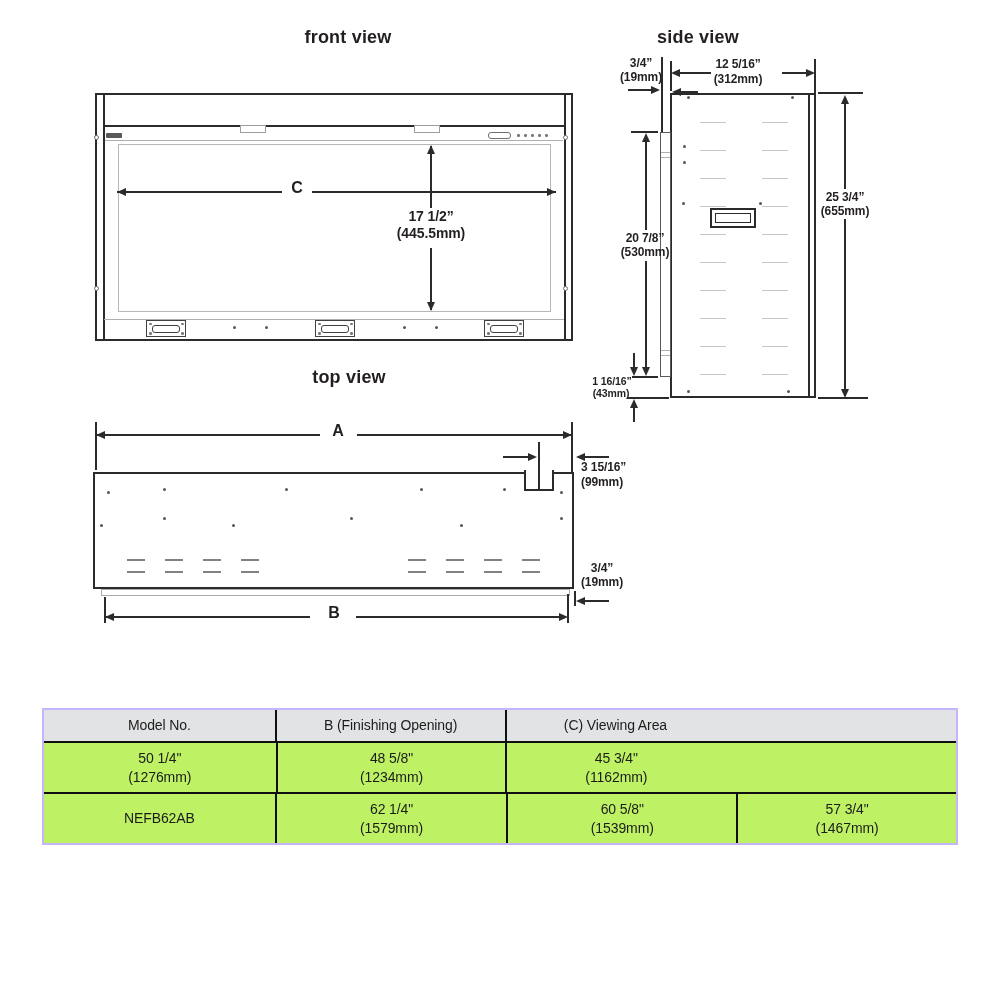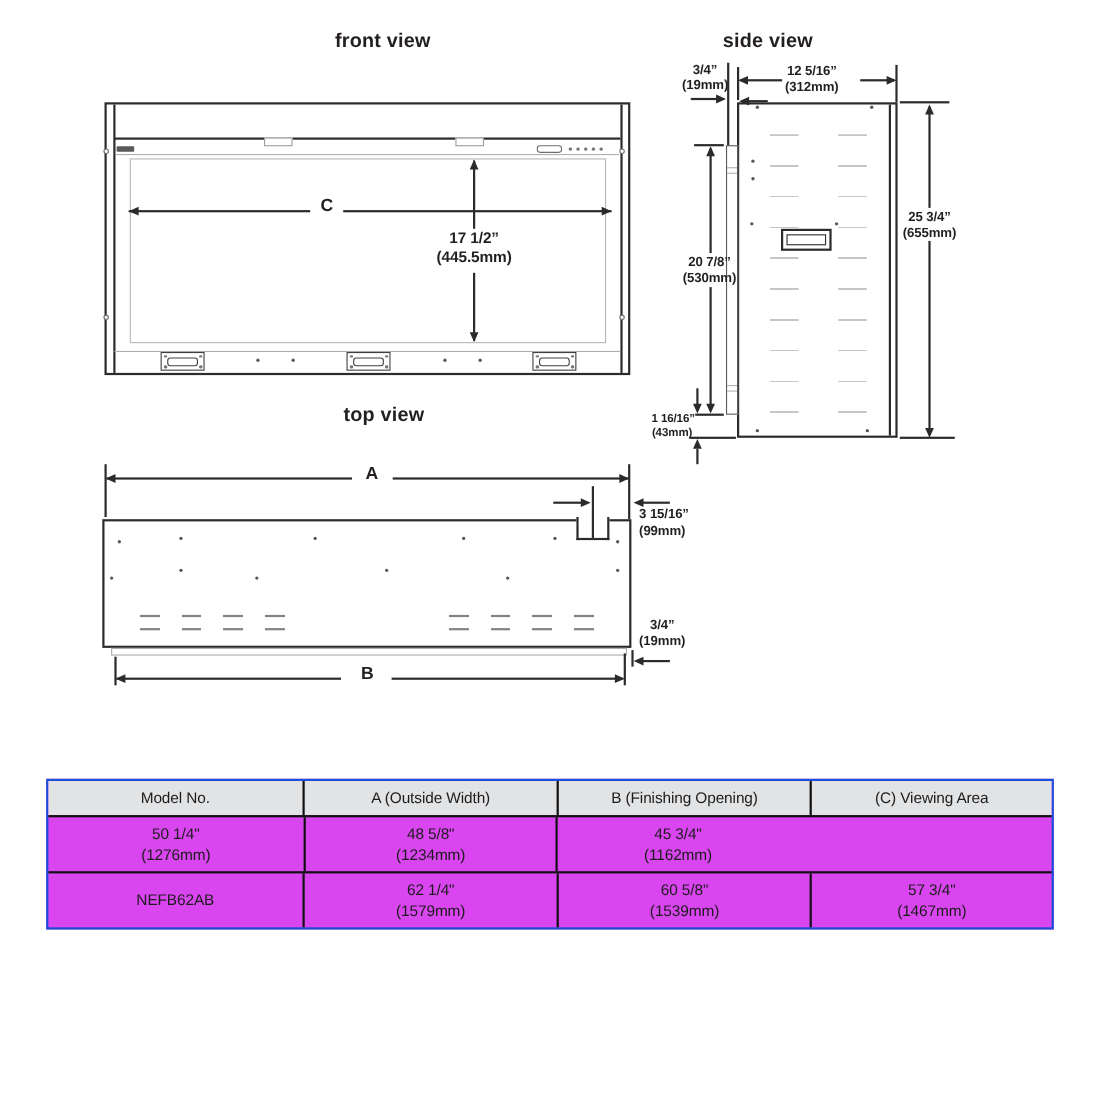--- a/index.html
+++ b/index.html
@@ -21,21 +21,21 @@
   .letter{font-size:16px;font-weight:600}
   .d13{font-size:14px;line-height:16px}
   .sm{font-size:10.5px;line-height:12px}
   .box{position:absolute;background:#fff}
   .dash-col{position:absolute;background:repeating-linear-gradient(to bottom,#c5c6c8 0 1.5px,transparent 1.5px 28px)}
   .vent{position:absolute;height:2px;background:repeating-linear-gradient(to right,#808285 0 18px,transparent 18px 38px)}
   
   .tblwrap{position:absolute;left:42px;top:700px;width:916px}
   .tbl-head{height:28px;background:#636466;border:2px solid #101010;color:#fff;display:flex;align-items:center;justify-content:center;font-weight:700;font-size:14.5px;letter-spacing:.2px}
   .tbl-gap{height:3px}
-  .tbl-grid{border:2px solid #1d4ed8;background:#d946ef}
+  .tbl-grid{border:2px solid #c4b5fd;background:#bef264}
   .trow{display:flex}
   .trow + .trow{border-top:2px solid #101010}
   .tcell{display:flex;flex-direction:column;align-items:center;justify-content:center;text-align:center;font-size:14px;color:#1c1c1c;line-height:19px;letter-spacing:-.1px}
   .tcell + .tcell{border-left:2px solid #101010}
   .c1{width:25.3%}.c2{width:25.4%}.c3{width:25.2%}.c4{width:24.1%}
   .thead-row{height:31px;background:#e2e3e5;font-weight:500}
   .drow{height:51px}
 </style>
 </head>
 <body>
@@ -228,21 +228,20 @@
     <span class="txt letter" style="left:312px;top:601px;width:44px">B</span>
     <i class="al" style="left:105px;top:608px"></i>
     <i class="ar" style="left:559px;top:608px"></i>
   </div>
 
   <div class="tblwrap">
     <div class="tbl-gap"></div>
     <div class="tbl-grid">
       <div class="trow thead-row">
         <div class="tcell c1">Model No.</div>
-        <div class="tcell c2">A (Outside Width)</div>
         <div class="tcell c3">B (Finishing Opening)</div>
         <div class="tcell c4">(C) Viewing Area</div>
       </div>
       <div class="trow drow">
         <div class="tcell c2">
             <span>50 1/4"</span>
             <span>(1276mm)</span>
           </div>
         <div class="tcell c3">
             <span>48 5/8"</span>

